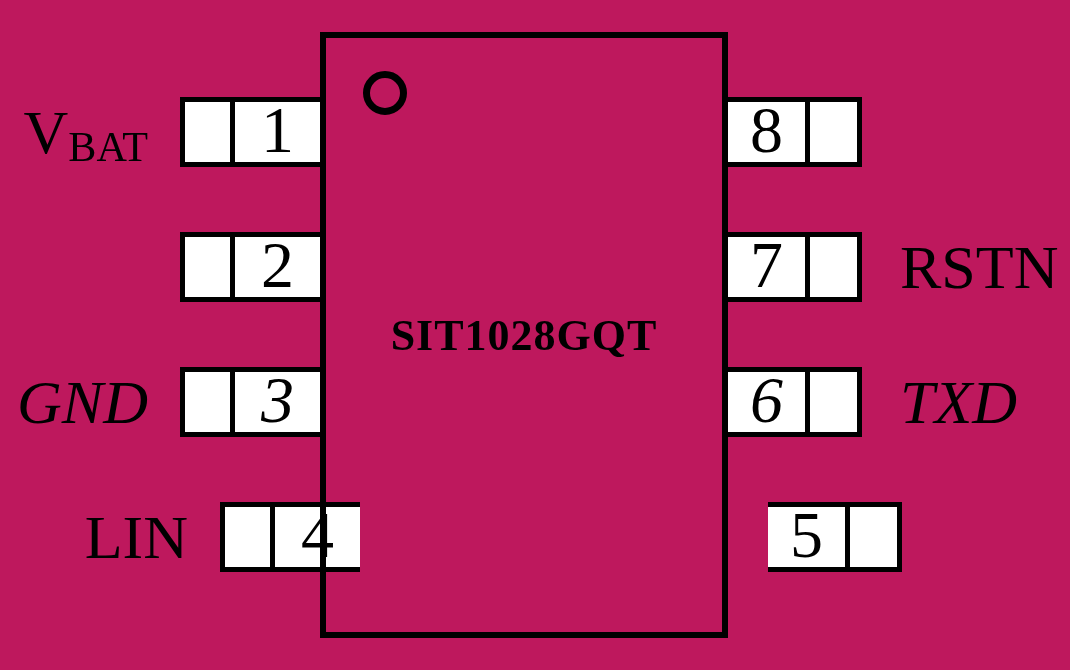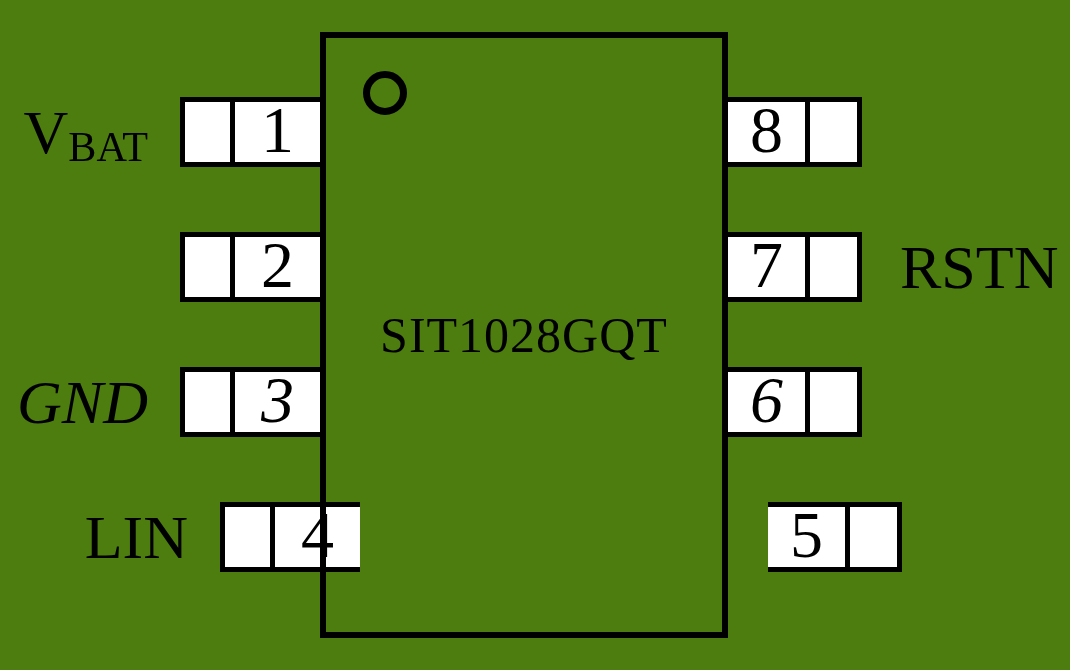--- a/index.html
+++ b/index.html
@@ -1,39 +1,40 @@
 <!DOCTYPE html>
 <html><head>
 <meta charset="utf-8">
 <style>
   html, body { margin: 0; padding: 0; background: #ffffff; }
   .canvas {
     position: relative;
     width: 1070px;
     height: 670px;
-    background: #4d7c0f;
+    background: #be185d;
     color: #000000;
     font-family: "Liberation Serif", serif;
     overflow: hidden;
   }
   
   .chip {
     position: absolute;
     left: 320px; top: 32px;
     width: 408px; height: 606px;
     border: 6px solid #000;
     box-sizing: border-box;
     display: flex;
     align-items: center;
     justify-content: center;
   }
   .chip-name {
-    font-size: 50px;
+    font-size: 44px;
     letter-spacing: 1px;
     white-space: nowrap;
+    font-weight: bold;
   }
   .dot {
     position: absolute;
     left: 37px; top: 33px;
     width: 30px; height: 30px;
     border: 7px solid #000;
     border-radius: 50%;
   }
   
   .pinbox {
@@ -117,14 +118,15 @@
   <div class="pinbox right row3">
     <span class="num">6</span>
     <span class="pad"></span>
   </div>
   <div class="pinbox right row4">
     <span class="num">5</span>
     <span class="pad"></span>
   </div>
 
   <div class="pin-label right row2"><span>RSTN</span><span class="sub"></span></div>
+  <div class="pin-label right row3"><span>TXD</span><span class="sub"></span></div>
 
 </div>
 
 </body></html>

